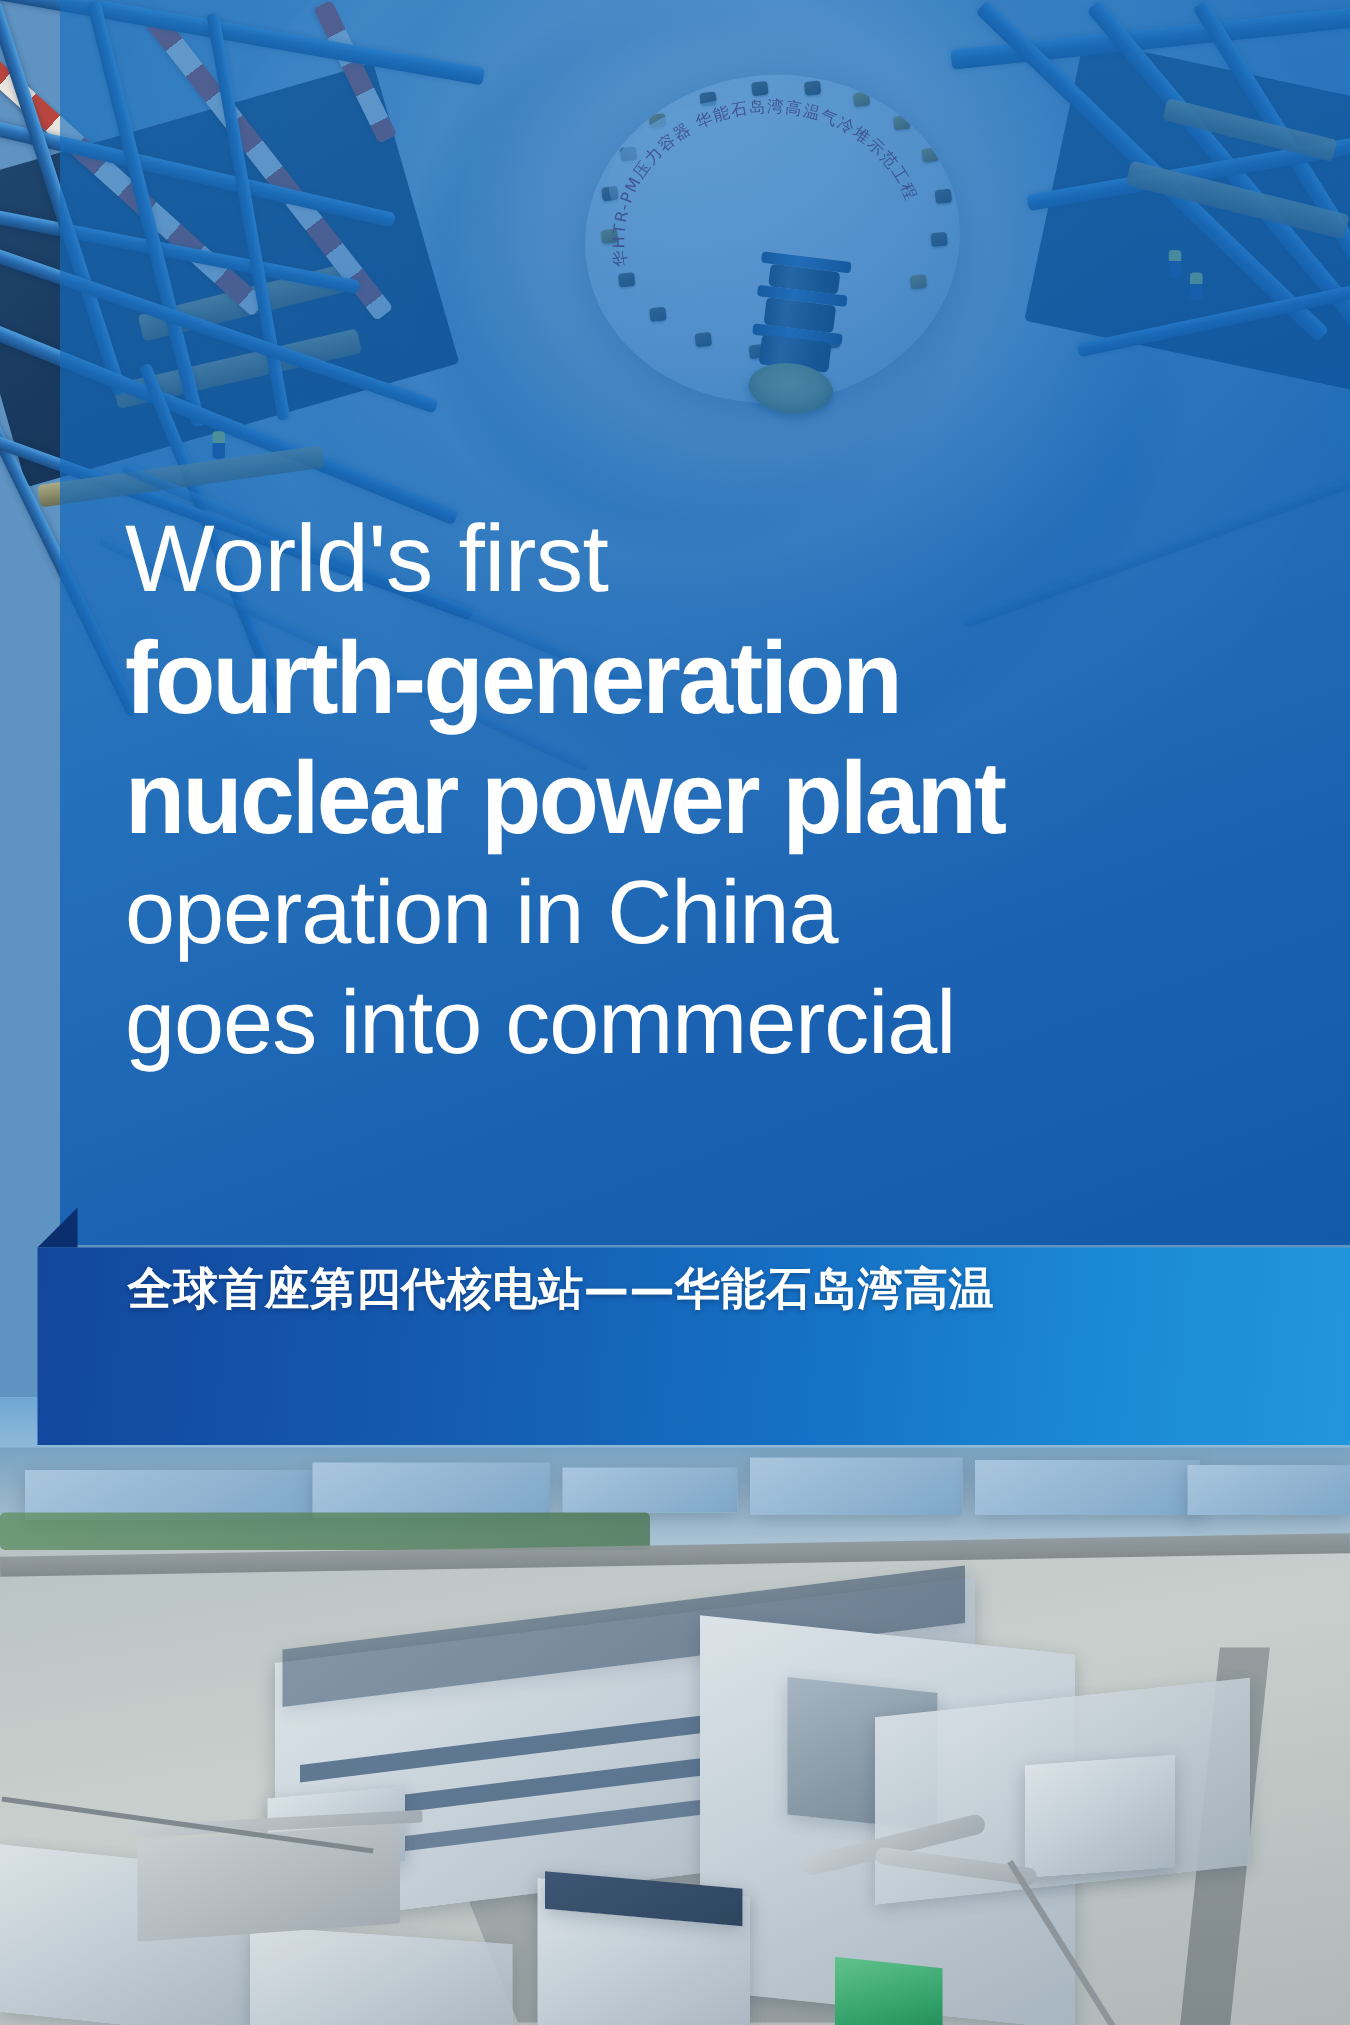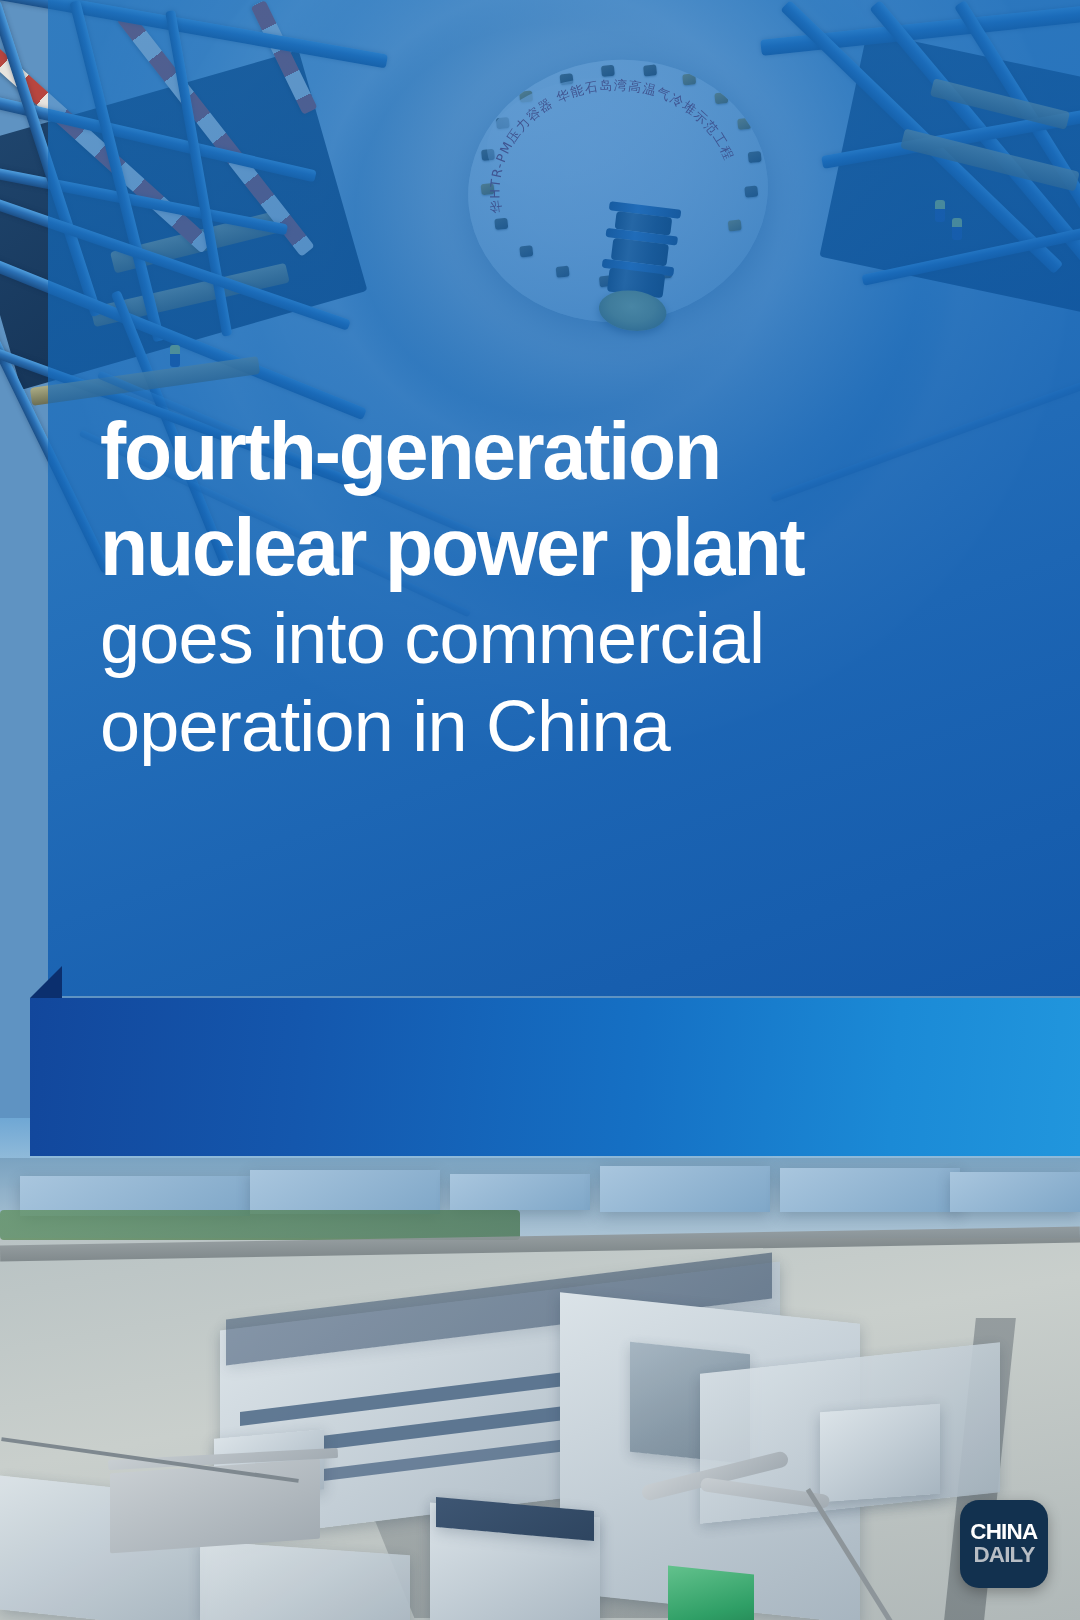--- a/index.html
+++ b/index.html
@@ -449,29 +449,27 @@
 
     <div class="green-box" style="left:668px; top:452px; width:86px; height:68px; transform:skewY(6deg);"></div>
 
     <div style="position:absolute; left:0px; top:340px; width:300px; height:4px; background:#7e888f; transform:rotate(8deg);"></div>
     <div style="position:absolute; left:810px; top:370px; width:260px; height:5px; background:#8d959a; transform:rotate(58deg); transform-origin:left top;"></div>
   </div>
 
   <div class="headline-panel"></div>
 
   <div class="headline">
+    <span class="hl-line hl-light">World's first</span>
     <span class="hl-line hl-bold">fourth-generation</span>
     <span class="hl-line hl-bold">nuclear power plant</span>
+    <span class="hl-line hl-light2">operation in China</span>
     <span class="hl-line hl-light2">goes into commercial</span>
-    <span class="hl-line hl-light2">operation in China</span>
   </div>
 
   <div class="caption-fold"></div>
   <div class="caption-box"></div>
   <div class="caption-text">
+    <span>全球首座第四代核电站——华能石岛湾高温</span>
   </div>
 
-  <div class="logo">
-    <div class="logo-china">CHINA</div>
-    <div class="logo-daily">DAILY</div>
-  </div>
 
 </div>
 
 </body></html>

